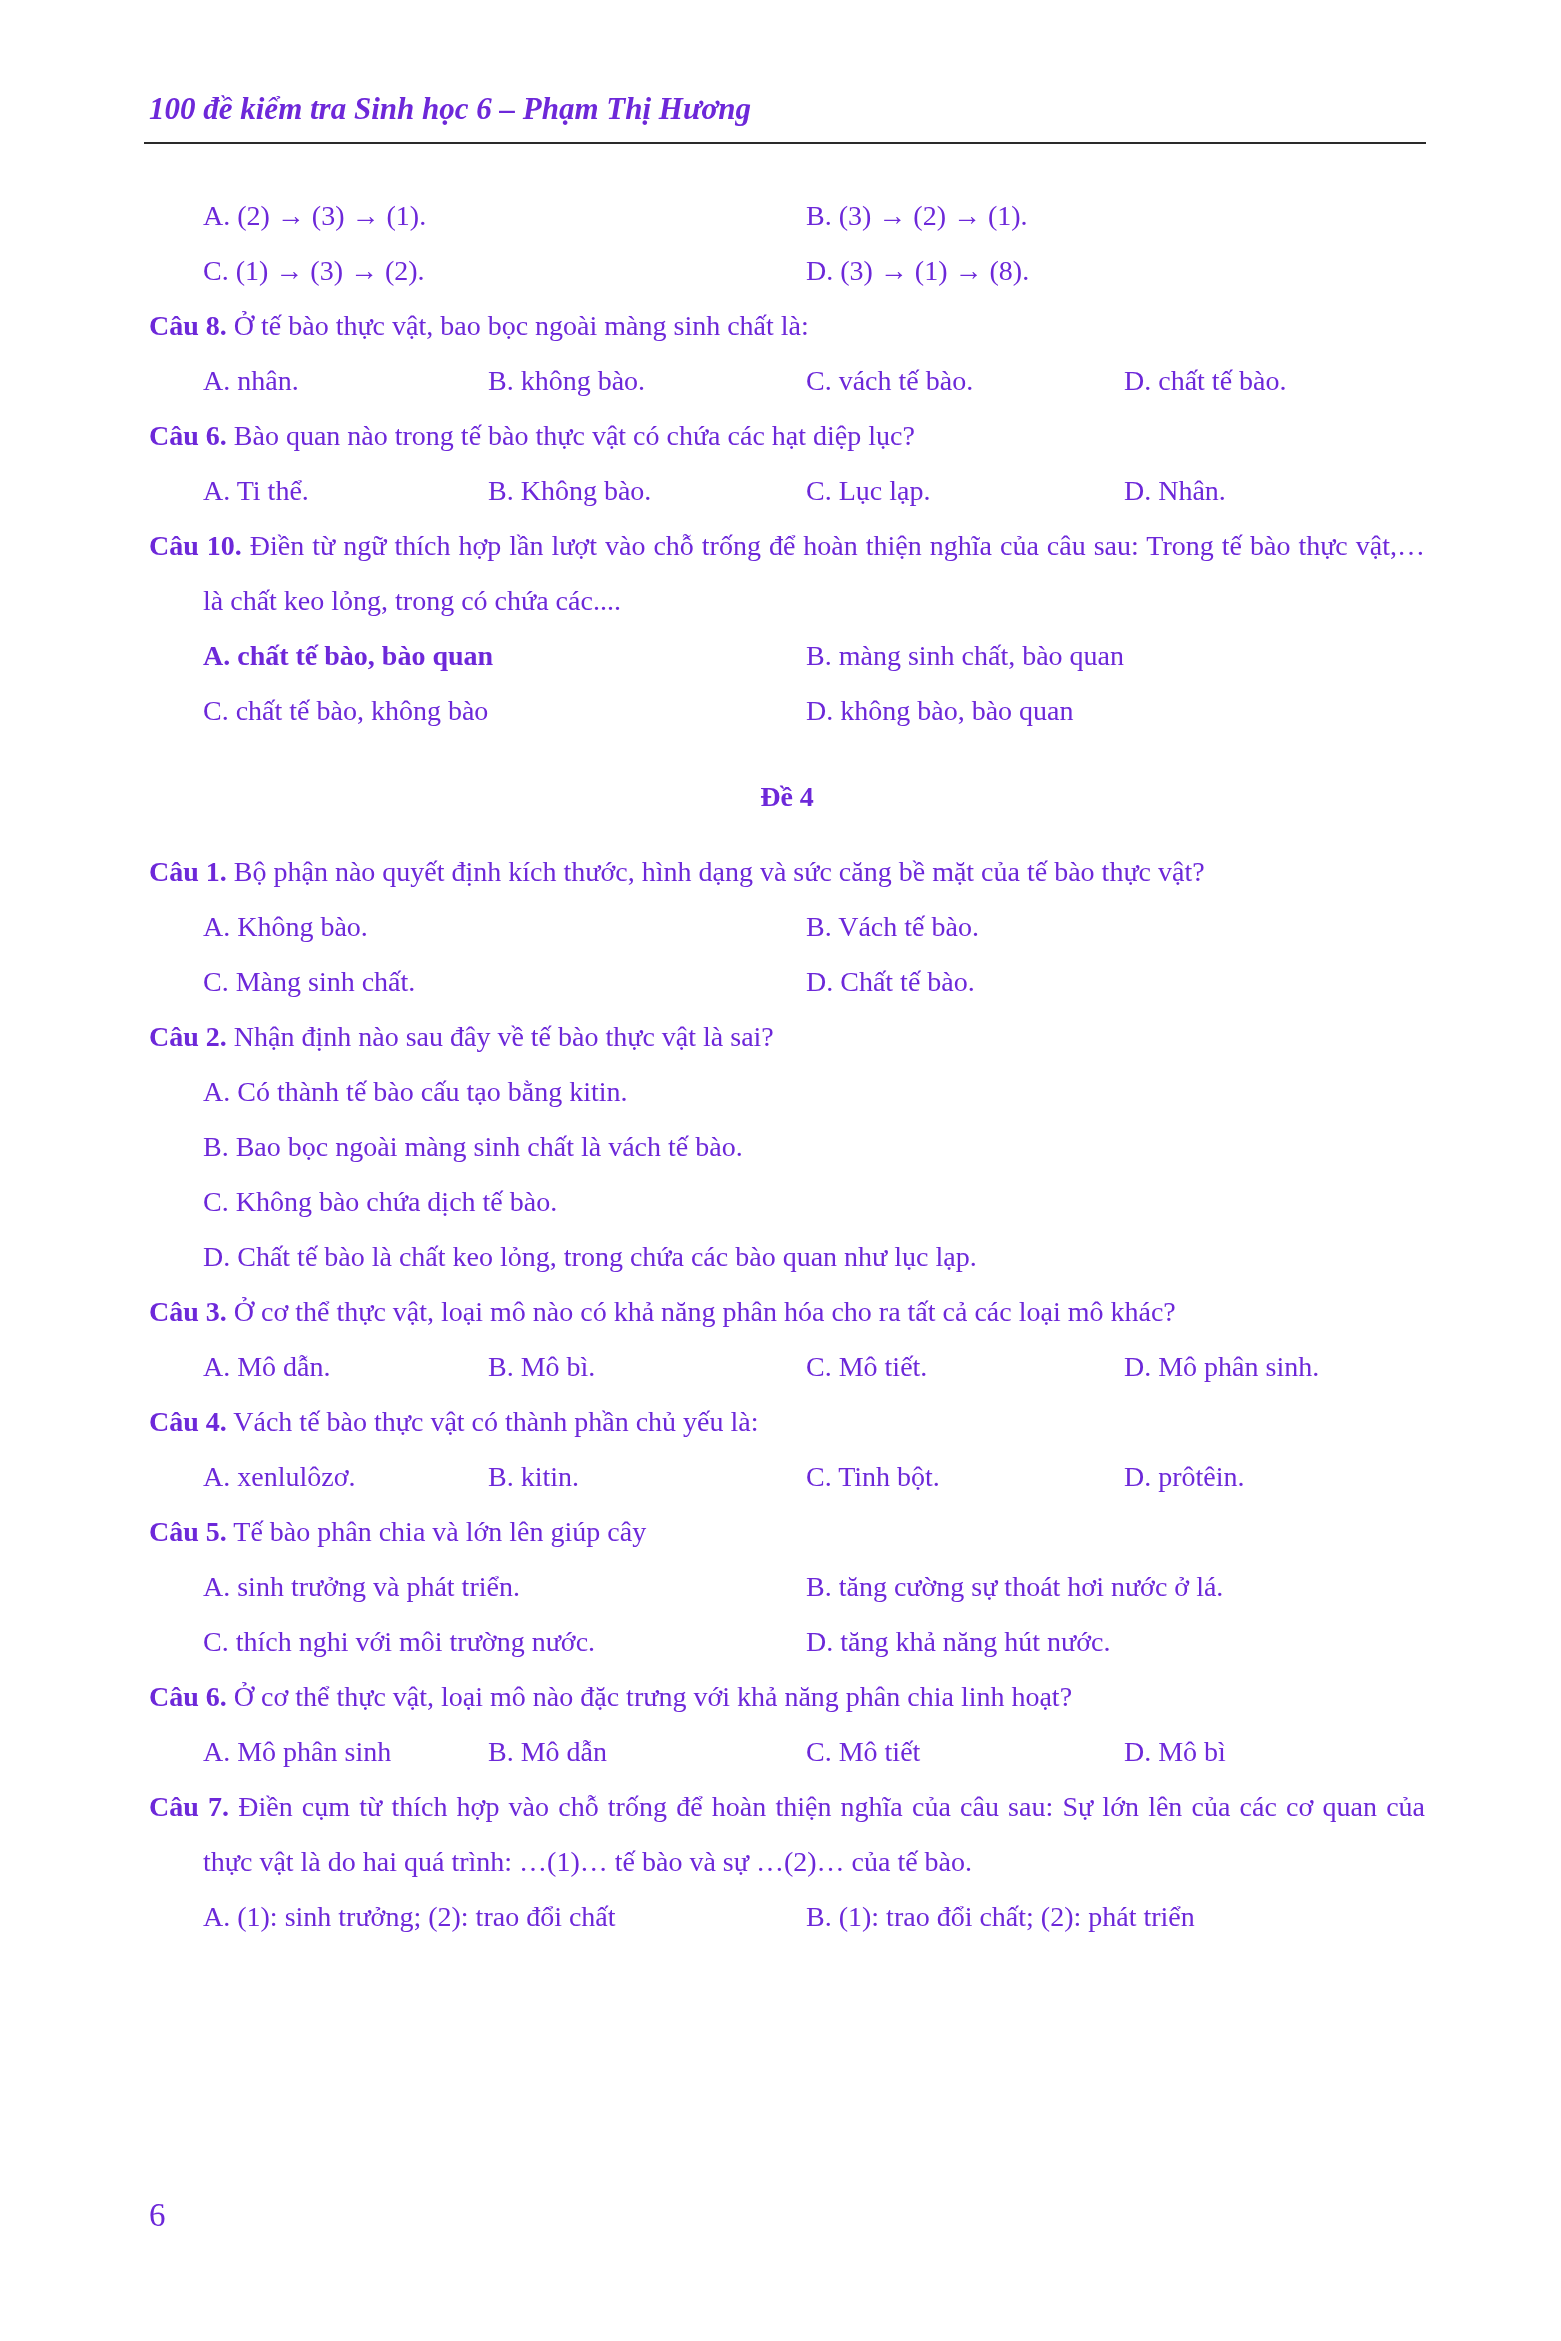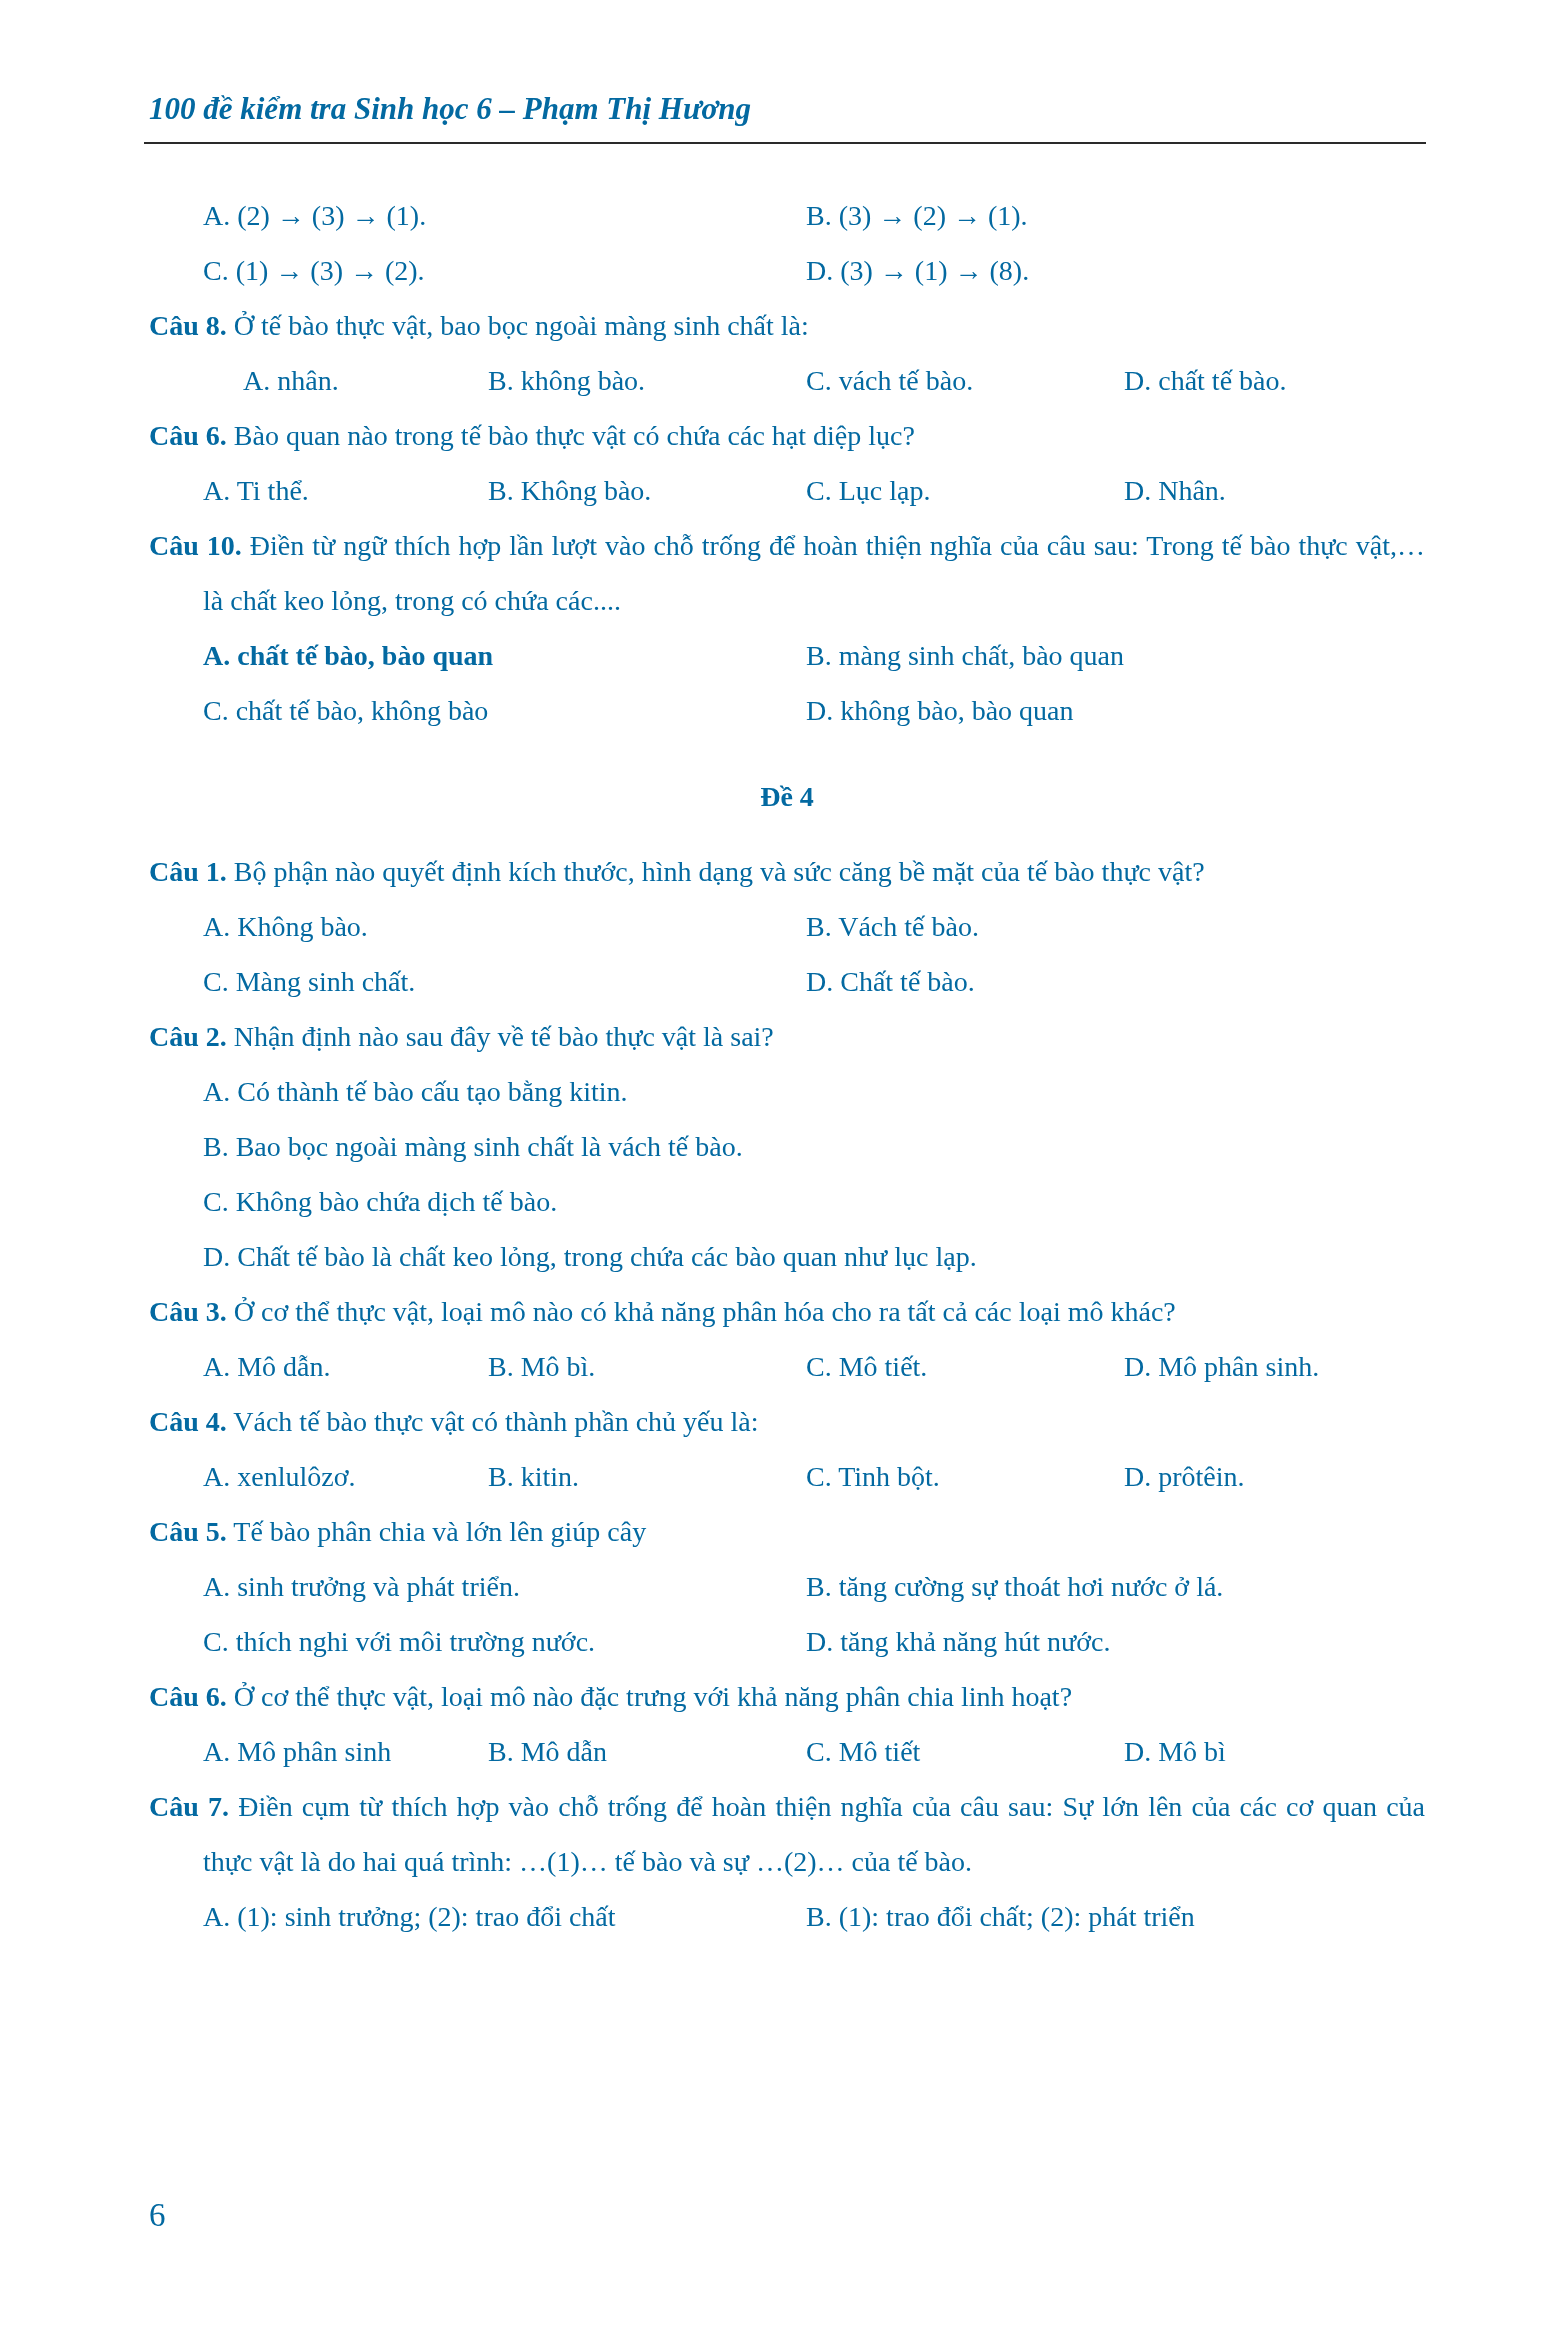--- a/index.html
+++ b/index.html
@@ -5,21 +5,21 @@
   html, body {
     margin: 0;
     padding: 0;
     background: #ffffff;
   }
   .page {
     position: relative;
     width: 1561px;
     height: 2342px;
     background: #ffffff;
-    color: #0369a1;
+    color: #6d28d9;
     font-family: "Liberation Serif", "DejaVu Serif", serif;
     overflow: hidden;
   }
   .header {
     position: absolute;
     top: 89px;
     left: 149px;
     width: 1276px;
     font-size: 31px;
     font-weight: bold;
@@ -86,21 +86,21 @@
       <div class="optrow">
         <span class="opt" style="left: 54px;">A. (2) → (3) → (1).</span>
         <span class="opt" style="left: 657px;">B. (3) → (2) → (1).</span>
       </div>
       <div class="optrow">
         <span class="opt" style="left: 54px;">C. (1) → (3) → (2).</span>
         <span class="opt" style="left: 657px;">D. (3) → (1) → (8).</span>
       </div>
       <div class="question"><span class="qlabel">Câu 8.</span> <span>Ở tế bào thực vật, bao bọc ngoài màng sinh chất là:</span></div>
       <div class="optrow">
-        <span class="opt" style="left: 54px; margin-left: 40px;">A. nhân.</span>
+        <span class="opt" style="left: 54px;">A. nhân.</span>
         <span class="opt" style="left: 339px;">B. không bào.</span>
         <span class="opt" style="left: 657px;">C. vách tế bào.</span>
         <span class="opt" style="left: 975px;">D. chất tế bào.</span>
       </div>
       <div class="question"><span class="qlabel">Câu 6.</span> <span>Bào quan nào trong tế bào thực vật có chứa các hạt diệp lục?</span></div>
       <div class="optrow">
         <span class="opt" style="left: 54px;">A. Ti thể.</span>
         <span class="opt" style="left: 339px;">B. Không bào.</span>
         <span class="opt" style="left: 657px;">C. Lục lạp.</span>
         <span class="opt" style="left: 975px;">D. Nhân.</span>

